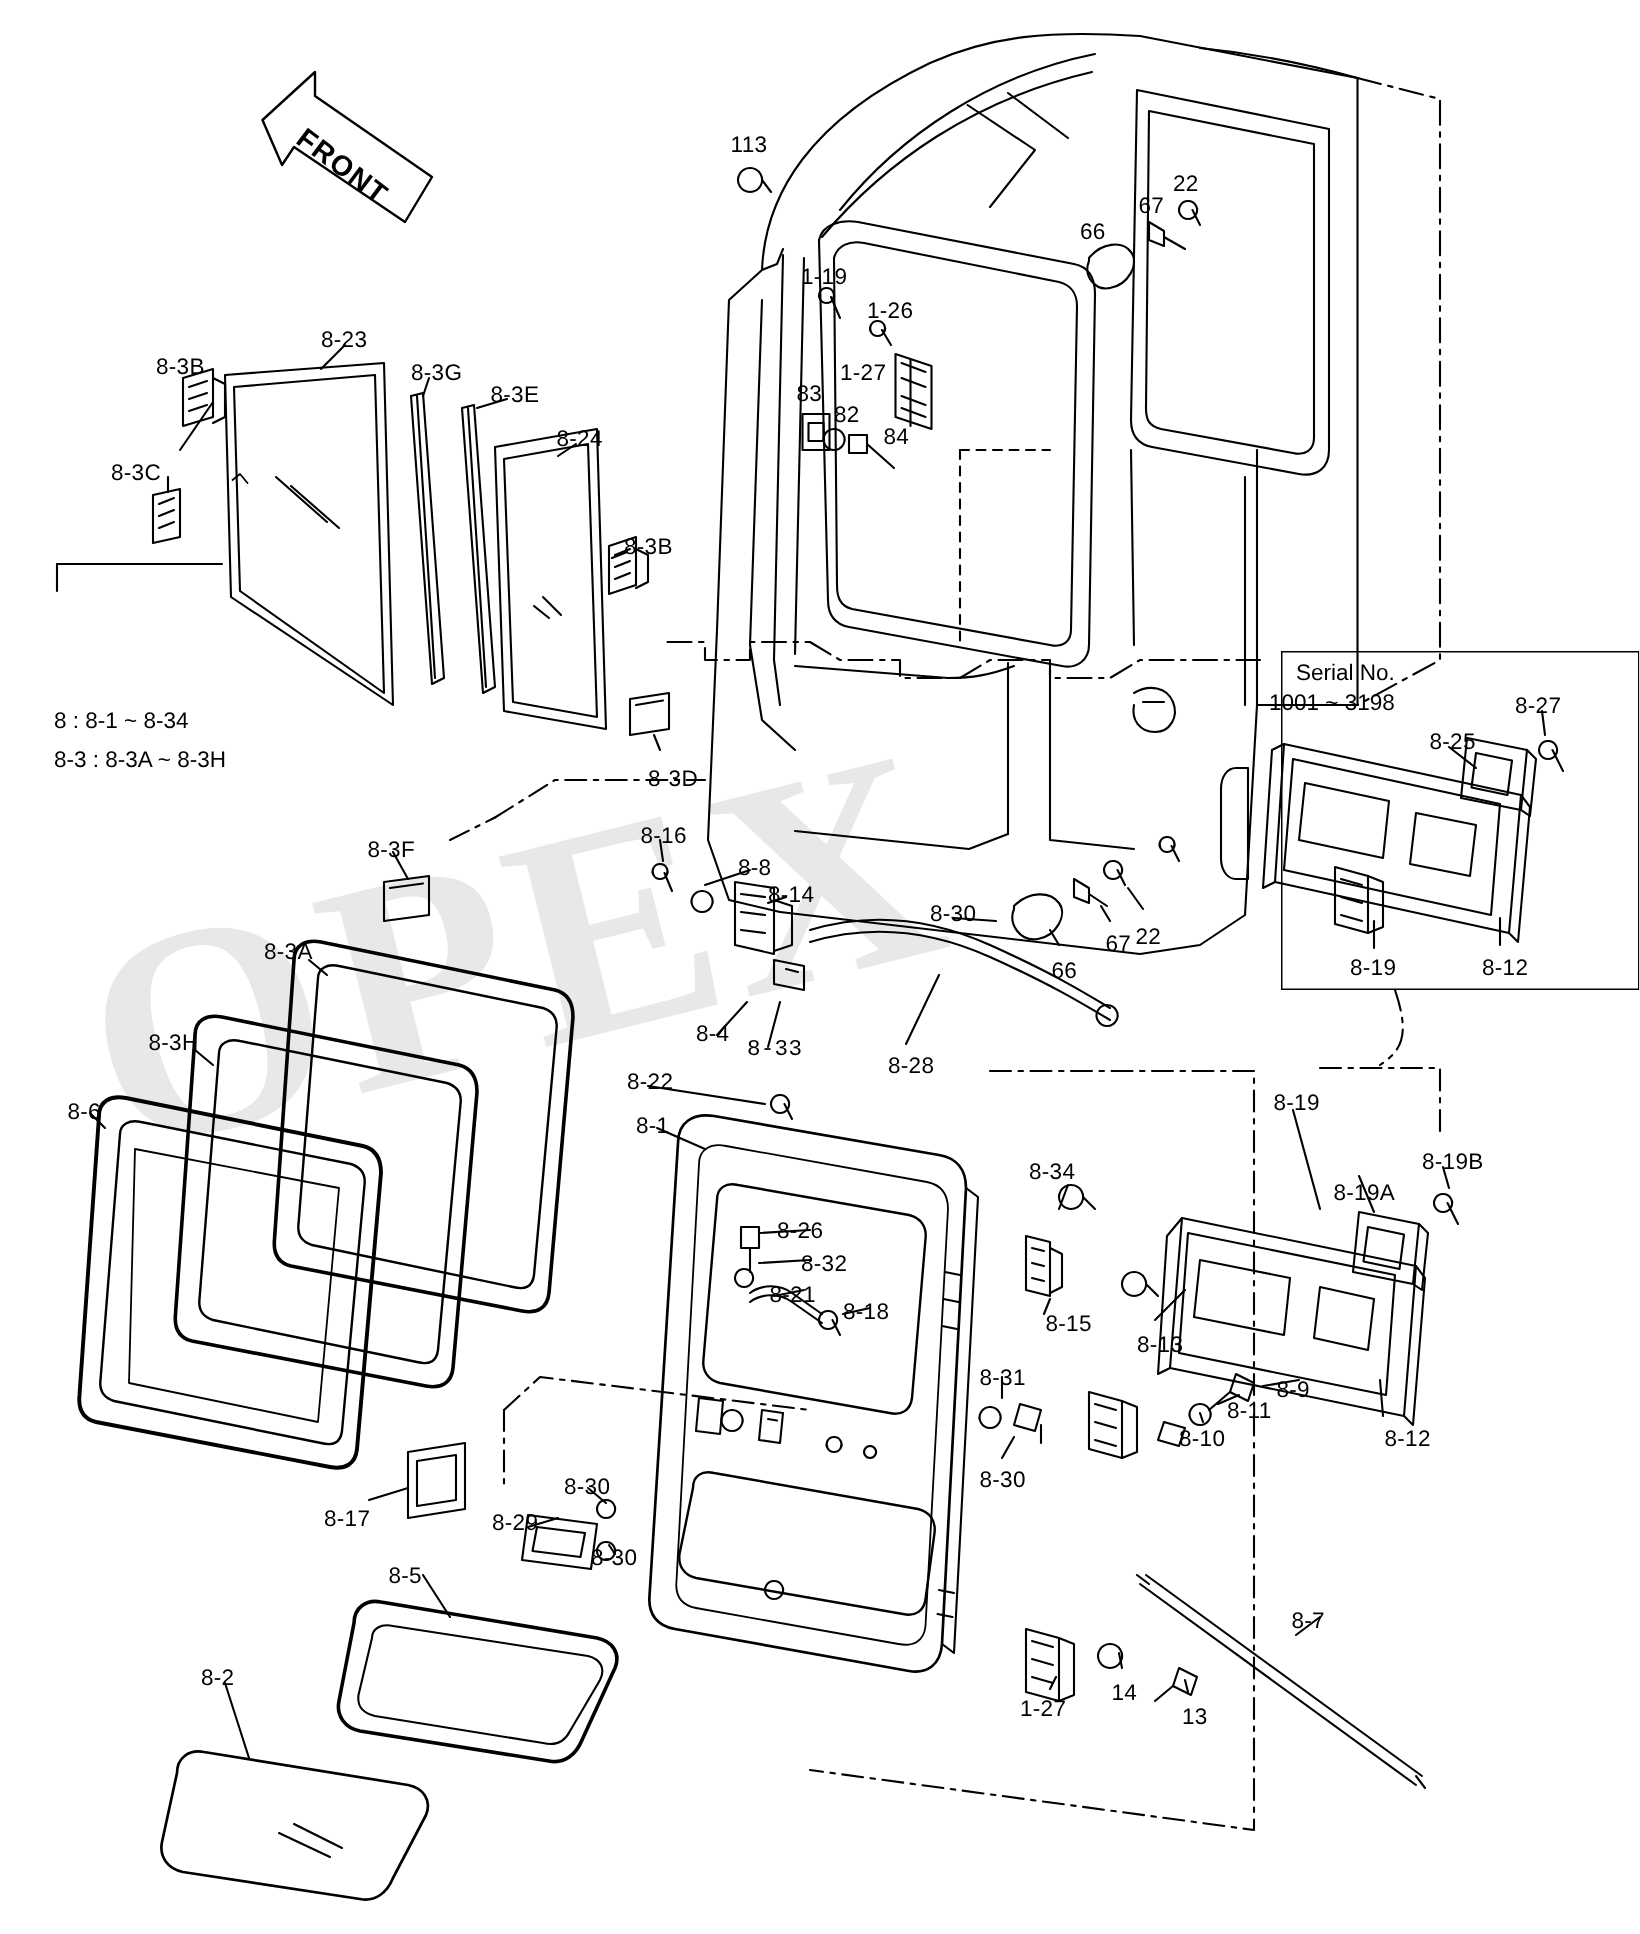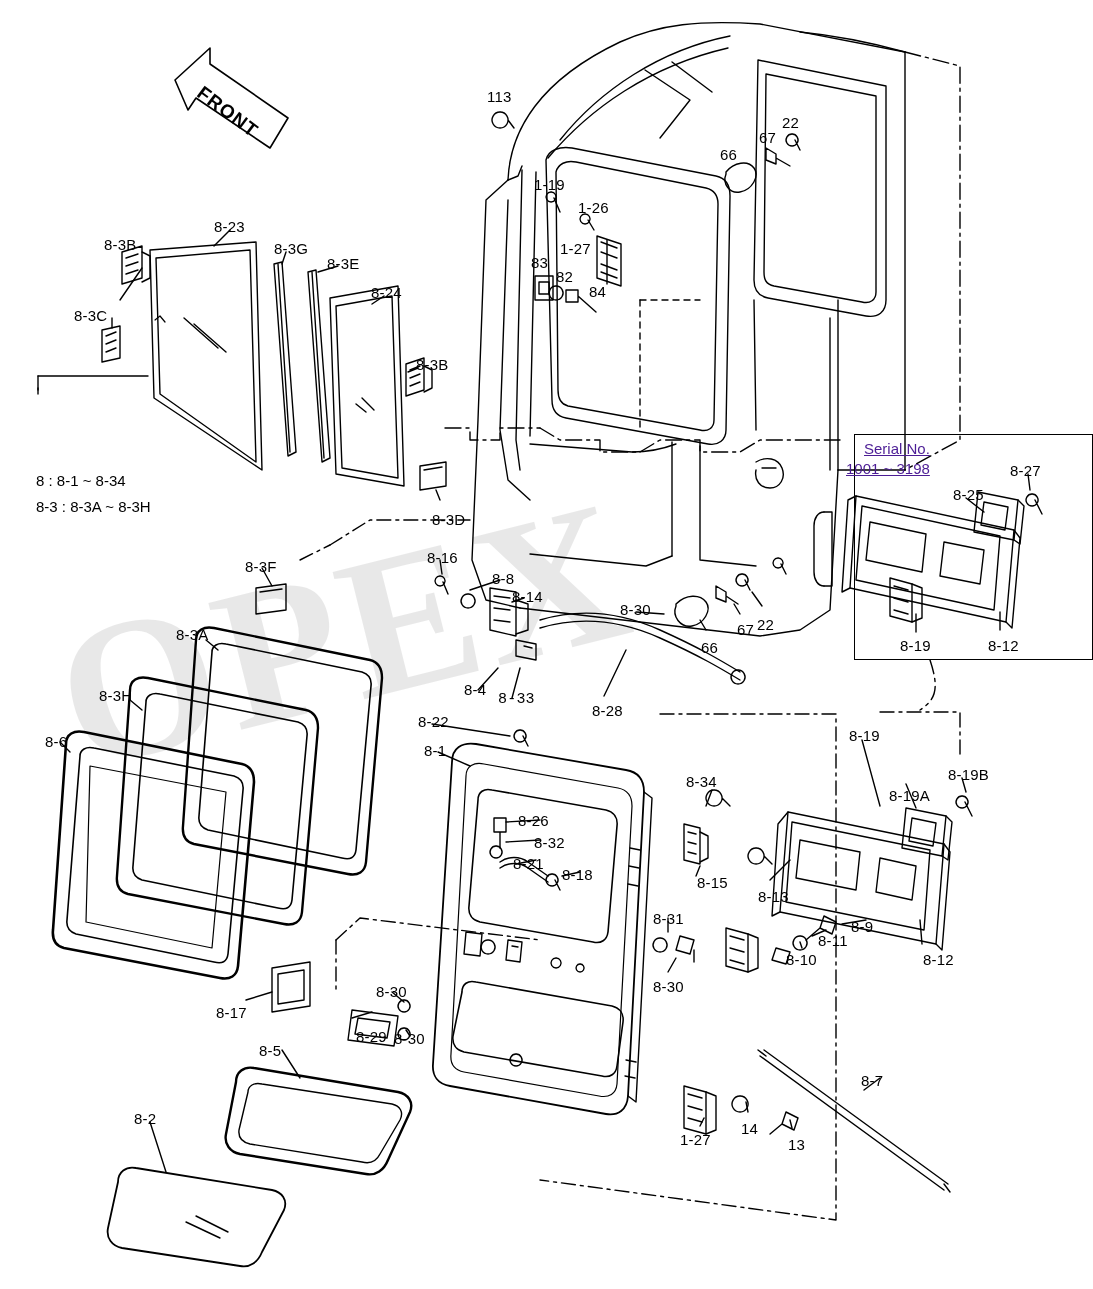--- a/index.html
+++ b/index.html
@@ -40,23 +40,22 @@
   }
   .serialbox {
     position: absolute;
     border: 1.4px solid #000;
     background: transparent;
   }
   .serialtext {
     position: absolute;
     font-size: 15px;
     line-height: 18px;
-    color: #4c1d95;
+    color: #000000;
     white-space: nowrap;
-    text-decoration: underline;
   }
   .wm {
     position: absolute;
     font-family: "Liberation Serif", serif;
     color: rgba(0,0,0,0.09);
     font-weight: bold;
     pointer-events: none;
     user-select: none;
   }
   .wm-main {
@@ -445,21 +444,21 @@
       <div class="lbl" style="left: 697px; top: 874px;">8-15</div>
       <div class="lbl" style="left: 758px; top: 888px;">8-13</div>
       <div class="lbl" style="left: 653px; top: 910px;">8-31</div>
       <div class="lbl" style="left: 851px; top: 918px;">8-9</div>
       <div class="lbl" style="left: 818px; top: 932px;">8-11</div>
       <div class="lbl" style="left: 923px; top: 951px;">8-12</div>
       <div class="lbl" style="left: 786px; top: 951px;">8-10</div>
       <div class="lbl" style="left: 653px; top: 978px;">8-30</div>
       <div class="lbl" style="left: 216px; top: 1004px;">8-17</div>
       <div class="lbl" style="left: 376px; top: 983px;">8-30</div>
-      <div class="lbl" style="left: 356px; top: 1007px; margin-top: 21px;">8-29</div>
+      <div class="lbl" style="left: 328px; top: 1007px;">8-29</div>
       <div class="lbl" style="left: 394px; top: 1030px;">8-30</div>
       <div class="lbl" style="left: 259px; top: 1042px;">8-5</div>
       <div class="lbl" style="left: 861px; top: 1072px;">8-7</div>
       <div class="lbl" style="left: 134px; top: 1110px;">8-2</div>
       <div class="lbl" style="left: 680px; top: 1131px;">1-27</div>
       <div class="lbl" style="left: 741px; top: 1120px;">14</div>
       <div class="lbl" style="left: 788px; top: 1136px;">13</div>
       <div class="lbl" style="left: 1010px; top: 462px;">8-27</div>
       <div class="lbl" style="left: 953px; top: 486px;">8-25</div>
       <div class="lbl" style="left: 900px; top: 637px;">8-19</div>

